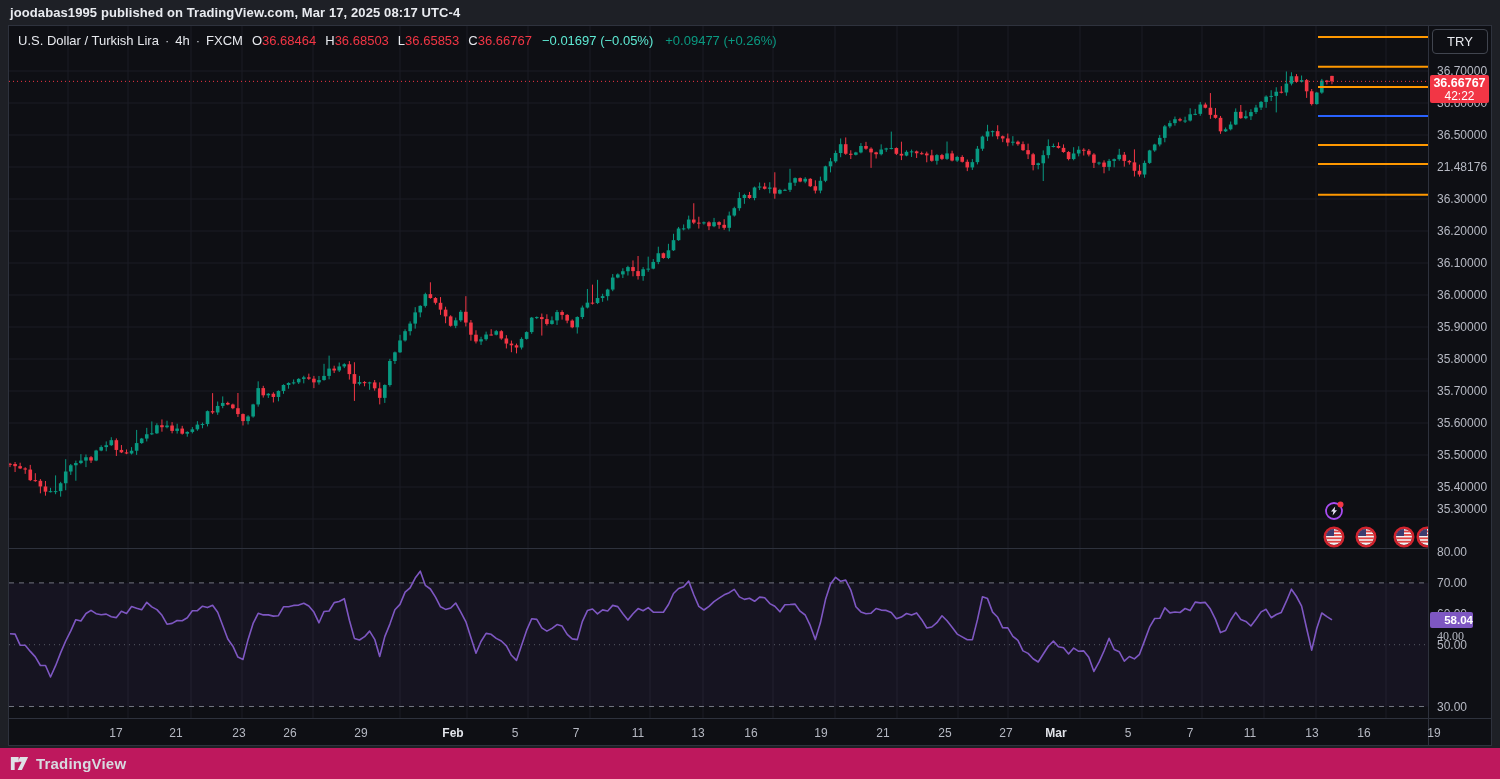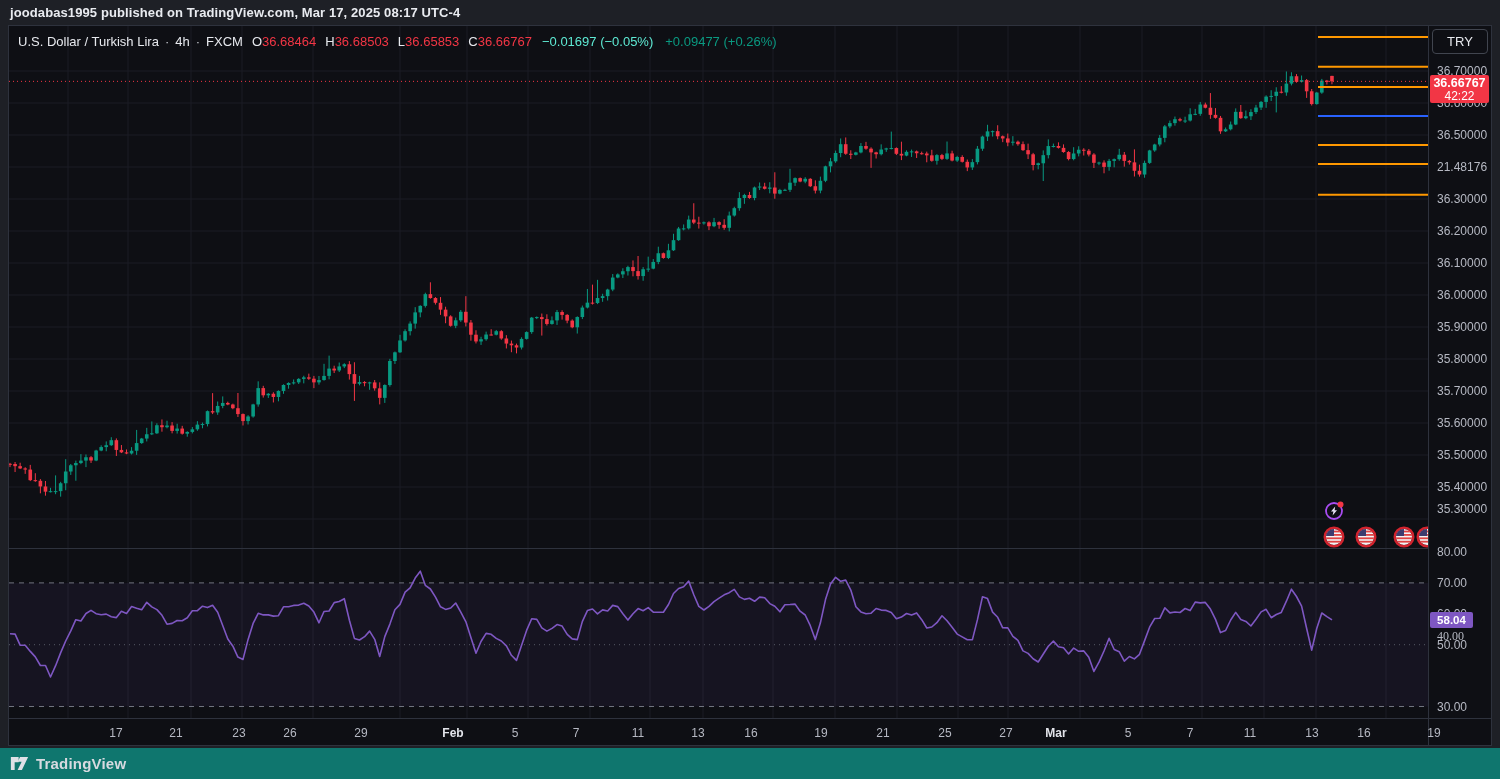--- a/index.html
+++ b/index.html
@@ -10,42 +10,42 @@
     font-family:"Liberation Sans", sans-serif;
     -webkit-font-smoothing:antialiased;
   }
   .attr-bar { position:absolute; left:0; top:0; width:1500px; height:25px; }
   .attr-text { position:absolute; left:10px; top:5px; font-size:13px; font-weight:700; color:#e9ebf0; letter-spacing:.1px; }
 
   .chart-wrap { position:absolute; left:8px; top:25px; width:1484px; height:721px; background:#0e0f14; border:1px solid #2e323d; }
 
   svg#plot { position:absolute; left:0; top:0; width:1500px; height:779px; }
 
-  .legend { position:absolute; left:18px; top:33px; height:16px; display:flex; align-items:center; font-size:13px; color:#e7e9ee; white-space:nowrap; }
+  .legend { position:absolute; left:18px; top:33px; height:16px; display:flex; font-size:13px; color:#e7e9ee; white-space:nowrap; }
   .legend .sep { margin:0 6px; color:#c9ccd4; }
   .legend .pair { margin-left:9px; }
   .legend .pair:first-of-type { margin-left:16px; }
   .legend .k { color:#e7e9ee; }
   .legend .v-red { color:#f23645; }
   .legend .chg-red { margin-left:10px; color:#5eead4; }
   .legend .chg-green { margin-left:12px; color:#0a9981; }
 
   .try-btn { position:absolute; left:1432px; top:29px; width:56px; height:25px; border:1px solid #41454f; border-radius:4px; color:#e7e9ee; font-size:13px; font-weight:400; display:flex; align-items:center; justify-content:center; cursor:pointer; background:transparent; }
 
   .price-badge { position:absolute; left:1430px; top:75px; width:59px; height:28px; background:#f23645; border-radius:2px; color:#fff; text-align:center; z-index:5; }
   .price-badge .p { font-size:12.5px; font-weight:700; line-height:14px; margin-top:0.5px; }
   .price-badge .cd { font-size:12px; font-weight:400; line-height:13px; }
 
-  .rsi-badge { position:absolute; left:1430px; top:612px; width:43px; height:16px; background:#7e57c2; border-radius:2px; color:#fff; font-size:11.5px; font-weight:700; line-height:16px; text-align:center; z-index:5; }
+  .rsi-badge { position:absolute; left:1430px; top:612px; width:43px; height:16px; background:#7e57c2; border-radius:2px; color:#fff; font-size:11.5px; font-weight:700; line-height:16px; text-align:right; z-index:5; }
 
   .plabel { position:absolute; left:1437px; font-size:12px; color:#b6b9c3; transform:translateY(-50%); white-space:nowrap; }
   .tlabel { position:absolute; top:733px; font-size:12px; color:#b6b9c3; transform:translate(-50%,-50%); white-space:nowrap;margin-left:48px; }
   .tlabel.month { color:#e2e4ea; font-weight:700; }
 
-  .footer { position:absolute; left:0; top:748px; width:1500px; height:31px; background:#0f766e; display:flex; align-items:center; padding-left:10px; }
+  .footer { position:absolute; left:0; top:748px; width:1500px; height:31px; background:#be185d; display:flex; align-items:center; padding-left:10px; }
   .footer .brand { margin-left:7px; color:#d7dae0; font-size:15px; font-weight:700; letter-spacing:.2px; cursor:pointer; }
 </style>
 </head>
 <body>
 
 <div class="chart-wrap"></div>
 
 <svg id="plot">
     <defs>
       <clipPath id="clipMain">

